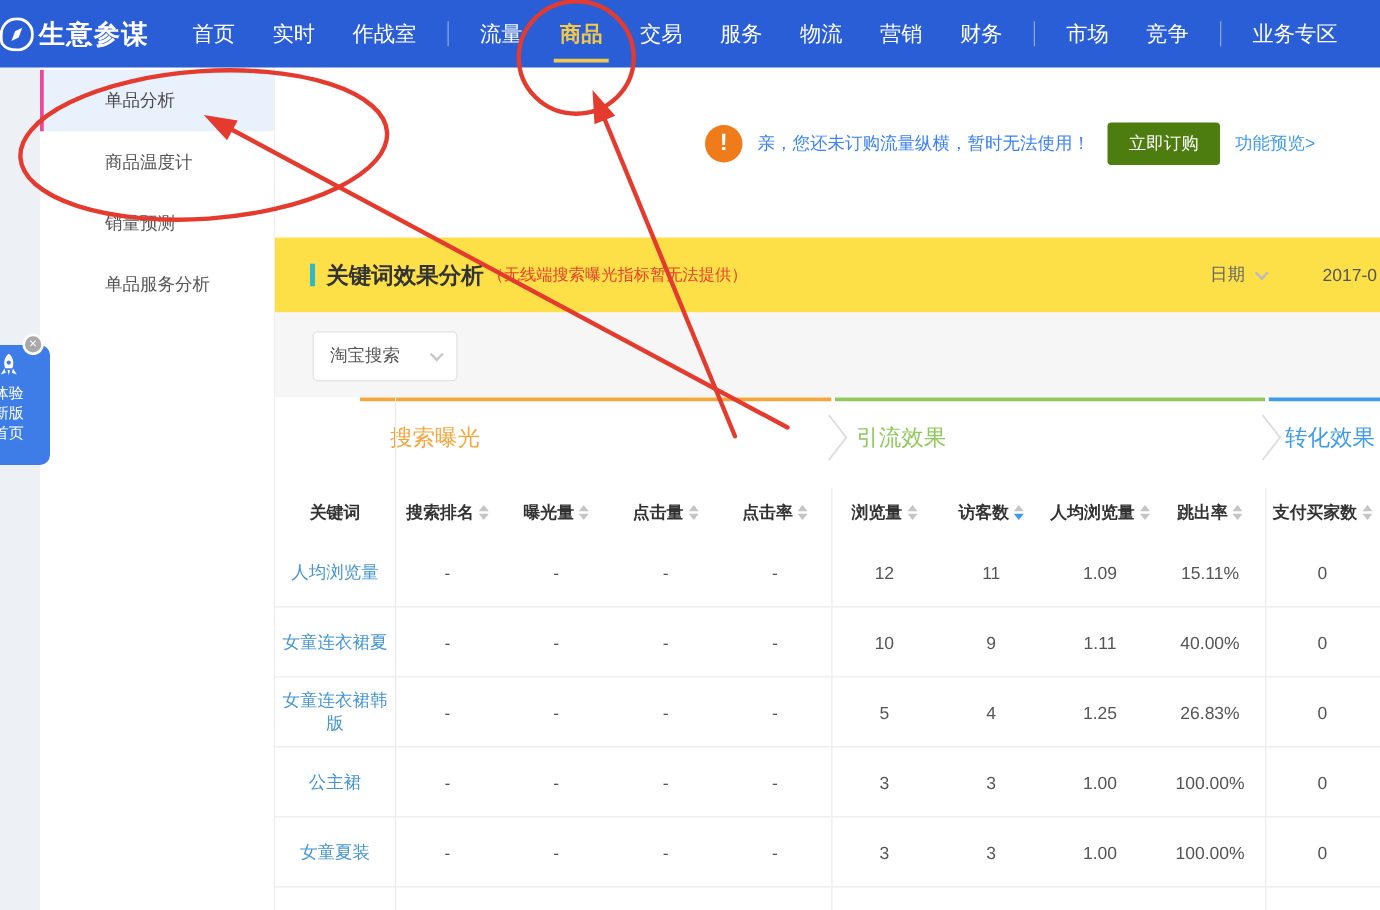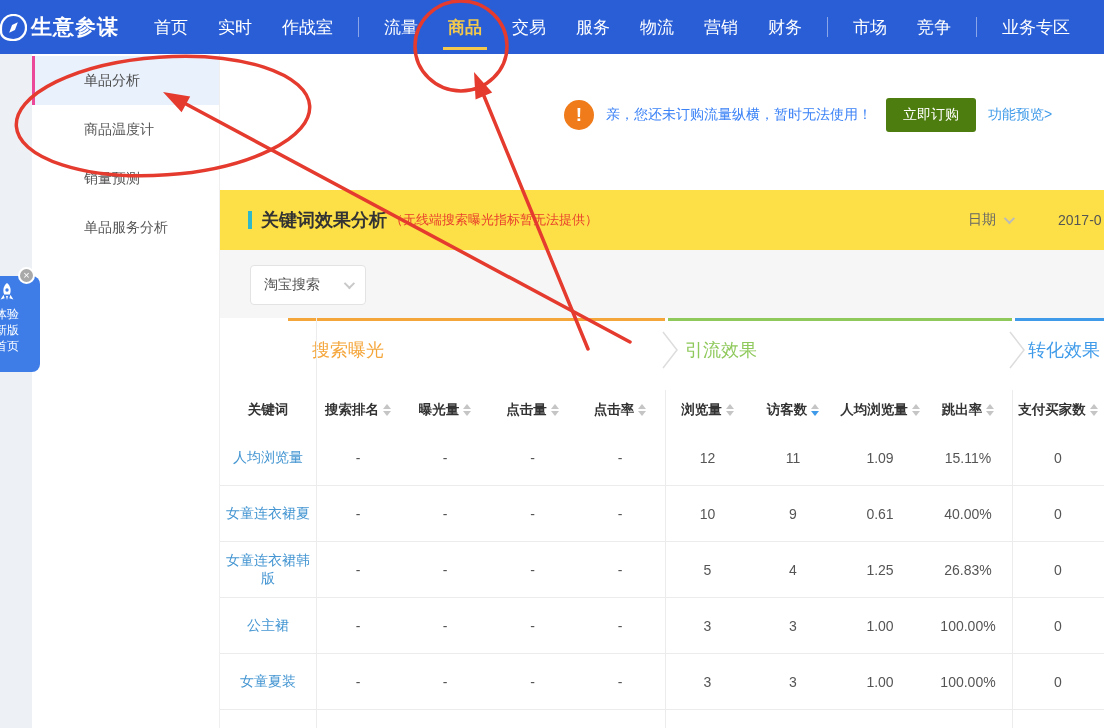--- a/index.html
+++ b/index.html
@@ -250,21 +250,21 @@
           <div class="cell" style="width: 92px;">0</div>
         </div>
         <div class="trow">
           <div class="cell keyword" style="width: 96px;">女童连衣裙夏</div>
           <div class="cell" style="width: 84px;">-</div>
           <div class="cell" style="width: 90px;">-</div>
           <div class="cell" style="width: 85px;">-</div>
           <div class="cell" style="width: 90px;">-</div>
           <div class="cell" style="width: 85px;">10</div>
           <div class="cell" style="width: 86px;">9</div>
-          <div class="cell" style="width: 88px;">0.61</div>
+          <div class="cell" style="width: 88px;">1.11</div>
           <div class="cell" style="width: 88px;">40.00%</div>
           <div class="cell" style="width: 92px;">0</div>
         </div>
         <div class="trow">
           <div class="cell keyword" style="width: 96px;">女童连衣裙韩版</div>
           <div class="cell" style="width: 84px;">-</div>
           <div class="cell" style="width: 90px;">-</div>
           <div class="cell" style="width: 85px;">-</div>
           <div class="cell" style="width: 90px;">-</div>
           <div class="cell" style="width: 85px;">5</div>

